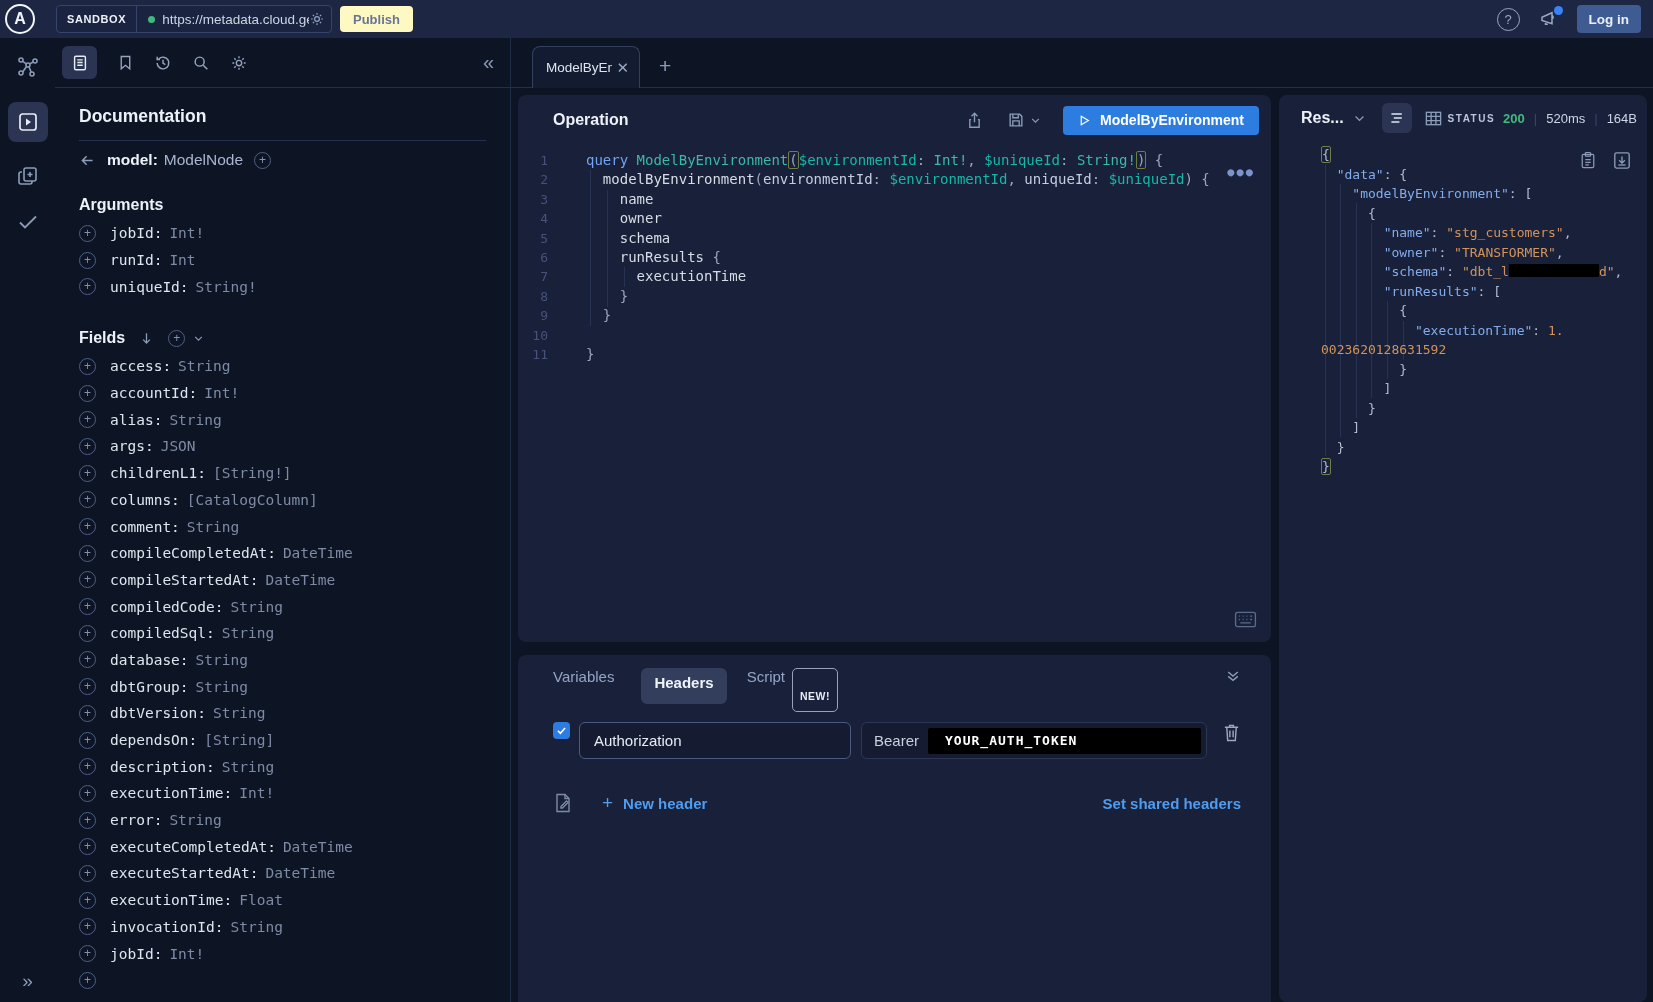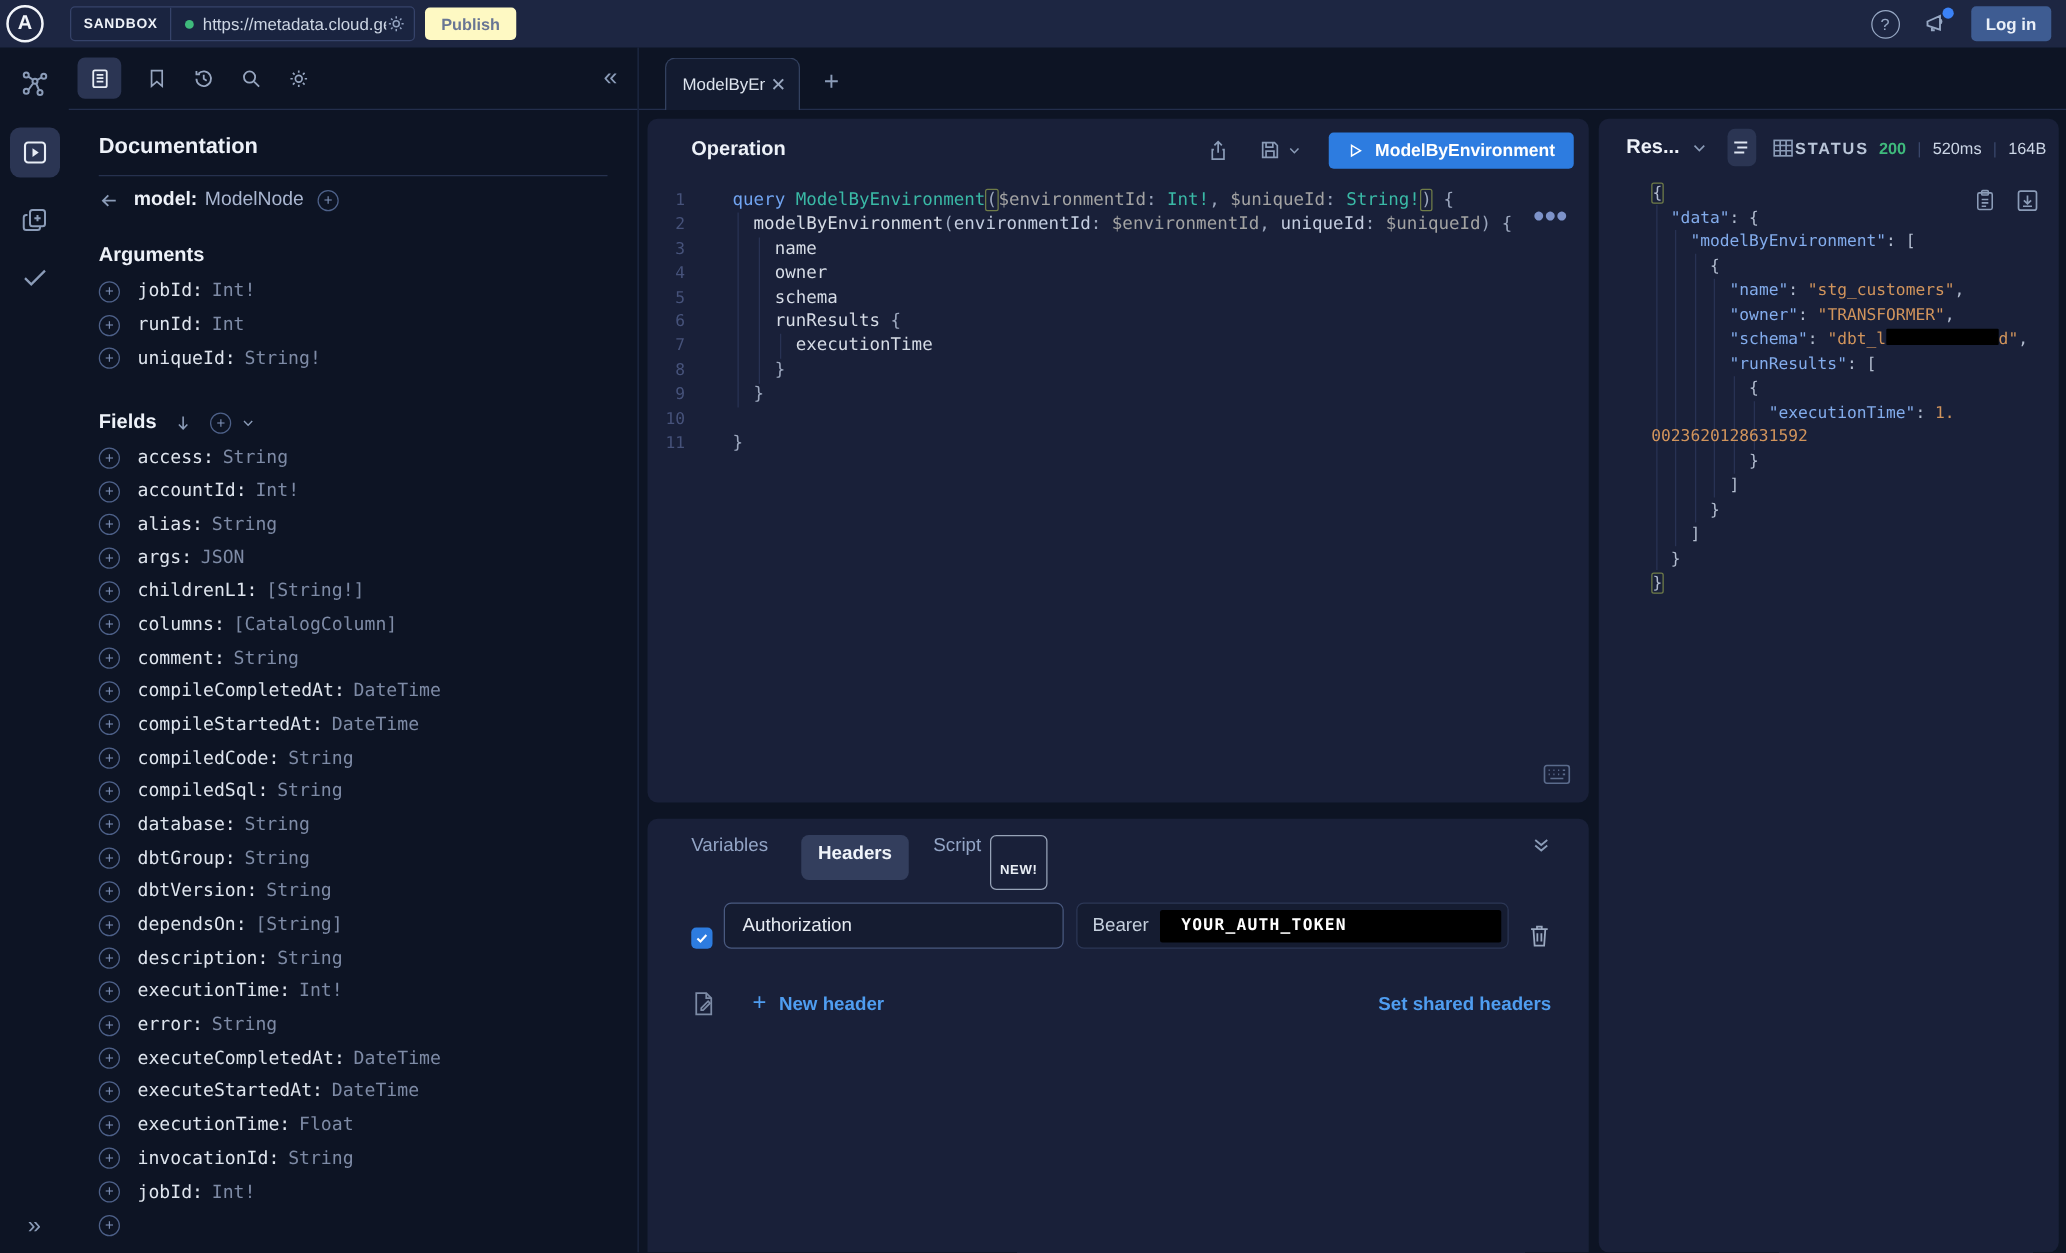--- a/index.html
+++ b/index.html
@@ -78,36 +78,36 @@
   .op-title { font-size:16px; font-weight:bold; color:#edf1f8; }
   .op-actions { margin-left:auto; display:flex; align-items:center; color:#8b9cb8; }
   .save-group { display:flex; align-items:center; margin-left:24px; gap:5px; }
   .run-btn { margin-left:22px; height:29px; padding:0 15px; background:#2d7ce0; border:none; border-radius:4px;
     color:#fff; font-size:14px; font-weight:600; display:flex; align-items:center; gap:9px; }
   .editor { flex:1; position:relative; font-family:"DejaVu Sans Mono", monospace; font-size:14px; }
   .gutter { position:absolute; left:0; top:6px; width:46px; text-align:right; padding-right:16px; color:#46527a; font-size:13px; }
   .gl { height:19.4px; line-height:19.4px; }
   .codewrap { position:absolute; left:68px; top:6px; right:36px; }
   .cline { height:19.4px; line-height:19.4px; white-space:pre; }
-  .c-kw{color:#71a4f1;} .c-op{color:#3ab9a6;} .c-type{color:#3ab9a6;} .c-var{color:#a3a3a3;}
+  .c-kw{color:#71a4f1;} .c-op{color:#3ab9a6;} .c-type{color:#3ab9a6;} .c-var{color:#14b8a6;}
   .c-field{color:#d6dce6;} .c-arg{color:#c4cde0;} .c-p{color:#9ba6bd;}
   .c-pb{color:#9ba6bd; border:1px solid #707d49; border-radius:2px;}
   .guide { position:absolute; width:1px; background:#283254; }
   .editor-menu { position:absolute; right:16px; top:20px; color:#7d92c9; font-size:12px; letter-spacing:2px; }
   .kbd { position:absolute; right:14px; bottom:14px; color:#5b6b8c; }
 
   
   .bottom-card { flex:1; margin-top:13px; background:#192039; border-radius:8px 8px 0 0; padding:13px 30px 0 35px; min-height:0; }
   .btabs { display:flex; height:36px; }
   .btab { font-size:15px; color:#93a5c6; margin-right:27px; }
   .btab.active { background:#333e5d; border-radius:6px; padding:6px 13px; color:#f0f4fa; font-weight:600; margin-right:20px; }
   .new-badge { border:1px solid #97a3b8; border-radius:5px; font-size:10.5px; font-weight:bold; letter-spacing:.5px;
     padding:21px 7px; color:#e8edf4; margin-left:7px; }
   .collapse-dbl { margin-left:auto; color:#8b9cb8; }
-  .hdr-row { margin-top:18px; display:flex; align-items:flex-end; }
+  .hdr-row { margin-top:18px; display:flex; align-items:flex-start; }
   .chk { width:17px; height:17px; flex:none; background:#2d7ce0; border-radius:4px; display:flex; align-items:center;
     justify-content:center; margin-right:9px; }
   .key-input { width:272px; height:37px; background:#151c31; border:1px solid #4a5a80; border-radius:6px;
     display:flex; align-items:center; padding:0 14px; font-size:15px; color:#e6ebf3; margin-right:10px; }
   .val-box { flex:1; height:37px; background:#151c31; border:1px solid #2c3756; border-radius:6px;
     display:flex; align-items:center; padding:0 5px 0 12px; }
   .bearer { font-size:15px; color:#c6d0de; margin-right:9px; }
   .token { flex:1; height:26px; background:#000; border-radius:2px; display:flex; align-items:center; padding-left:17px;
     font-family:"DejaVu Sans Mono", monospace; font-size:13px; font-weight:bold; color:#fff; letter-spacing:1px; }
   .trash { margin-left:15px; color:#9aa8c0; }
@@ -119,21 +119,21 @@
   
   .respcol { flex:1; margin:7px 6px 0 8px; min-width:0; }
   .resp-card { background:#192039; border-radius:8px; height:100%; display:flex; flex-direction:column; }
   .resp-header { height:44px; flex:none; display:flex; align-items:center; padding:2px 10px 0 22px; }
   .resp-title { font-size:16px; font-weight:bold; color:#edf1f8; }
   .resp-chev { margin-left:9px; color:#8b9cb8; }
   .view-pill { width:30px; height:30px; background:#2b3553; border-radius:6px; display:flex; align-items:center;
     justify-content:center; color:#dfe6f2; margin-left:16px; }
   .table-ic { margin-left:12px; color:#8b9cb8; }
   .status-group { margin-left:auto; display:flex; align-items:center; }
-  .status-lbl { font-size:13px; letter-spacing:1.5px; font-weight:600; color:#b9c5d8; }
+  .status-lbl { font-size:10px; letter-spacing:1.5px; font-weight:600; color:#b9c5d8; }
   .status-code { font-size:13px; font-weight:600; color:#3fba7c; margin-left:8px; }
   .sep { color:#39466a; margin:0 9px; font-size:13px; }
   .meta { font-size:13px; color:#ccd6e6; }
   .resp-body { flex:1; position:relative; padding:6px 10px 0 42px; font-family:"DejaVu Sans Mono", monospace;
     font-size:13px; }
   .resp-actions { position:absolute; right:16px; top:12px; display:flex; gap:17px; color:#8b9cb8; }
   .jline { min-height:19.5px; line-height:19.5px; white-space:pre; position:relative; }
   .j-key{color:#83acec;} .j-str{color:#d1945c;} .j-num{color:#d1945c;} .j-p{color:#b3bdd0;}
   .j-pb{color:#b3bdd0; border:1px solid #707d49; border-radius:2px;}
   .redact { display:inline-block; width:90px; height:13px; background:#000; vertical-align:-1px; border-radius:1px; }

